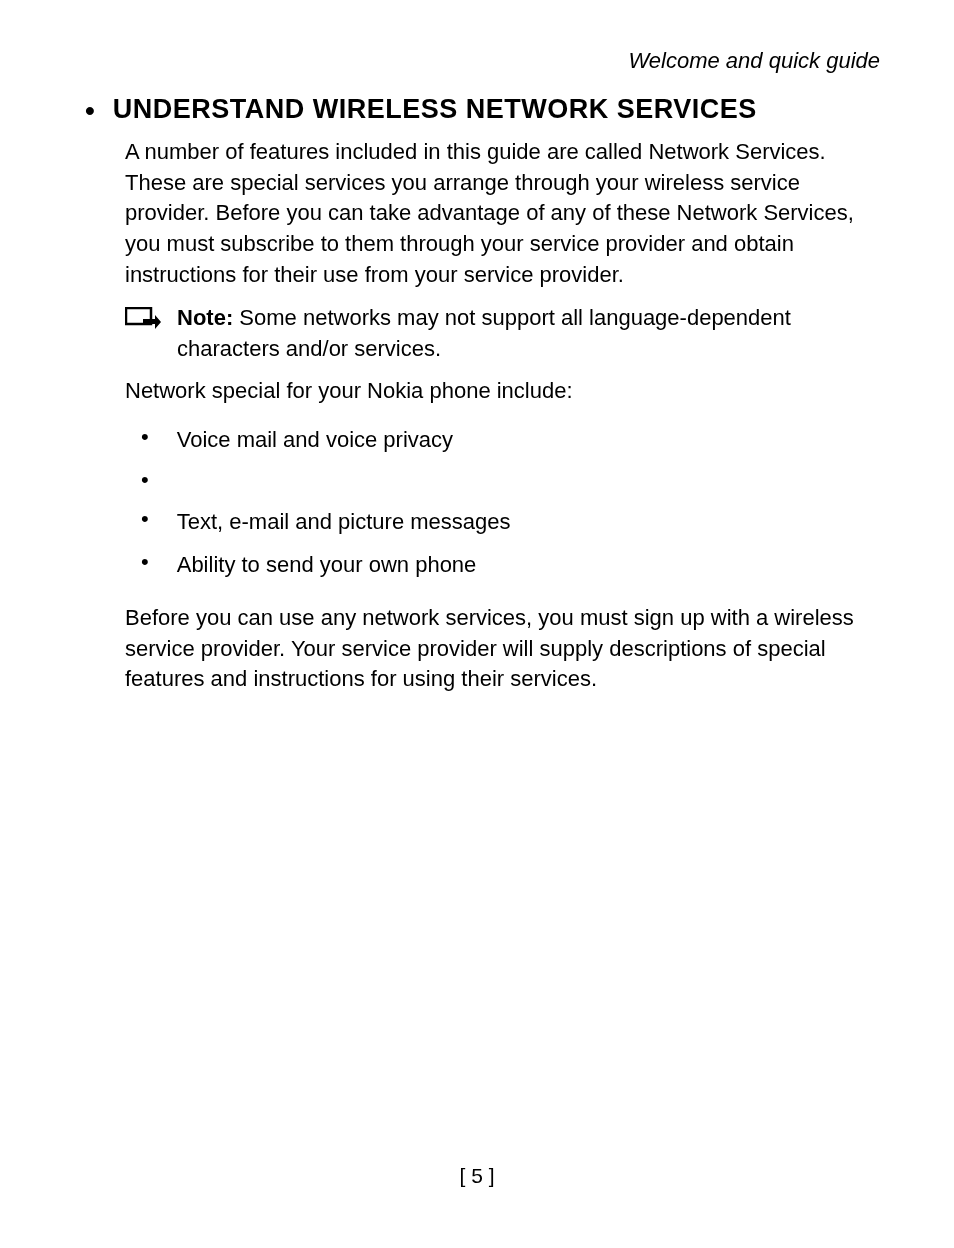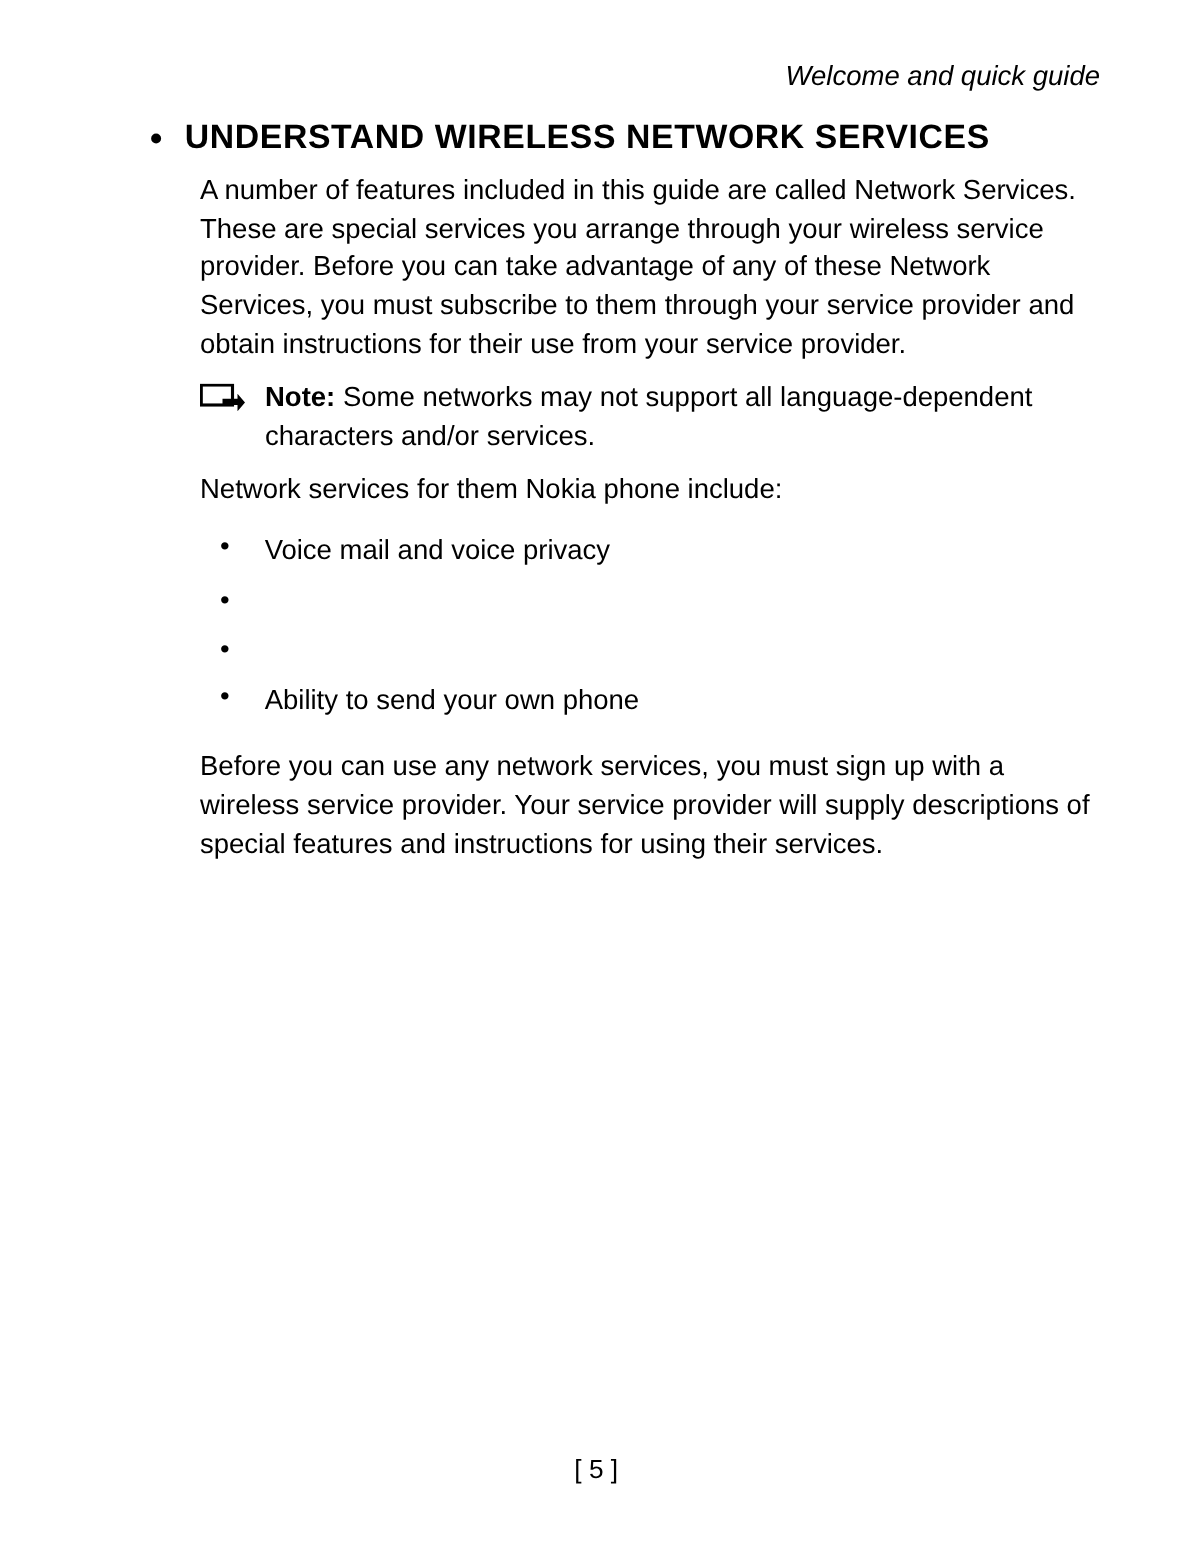--- a/index.html
+++ b/index.html
@@ -9,21 +9,21 @@
     }
     body {
       font-family: Verdana, Geneva, sans-serif;
       background: #ffffff;
       width: 954px;
       height: 1248px;
       position: relative;
       color: #000000;
     }
     .page {
-      padding: 48px 70px 0 70px;
+      padding: 48px 70px 0 35px;
     }
     .header-title {
       text-align: right;
       font-style: italic;
       font-size: 22px;
       font-weight: 400;
       margin-bottom: 20px;
       padding-right: 4px;
     }
     .section-row {
@@ -127,32 +127,33 @@
         <rect x="1" y="1" width="25" height="16" fill="none" stroke="#000" stroke-width="2.5"></rect>
         <polygon points="18,17 18,12 30,12 30,8 36,15 30,22 30,17" fill="#000"></polygon>
       </svg>
     </span>
     <span class="note-text">
       <span class="note-label">Note:</span>
       <span>Some networks may not support all language-dependent characters and/or services.</span>
     </span>
   </div>
 
-  <p class="intro-list-text">Network services for them Nokia phone include:</p>
+  <p class="intro-list-text">Network special for your Nokia phone include:</p>
 
   <ul class="bullet-list">
     <li>
       <span class="bullet-dot">•</span>
       <span>Voice mail and voice privacy</span>
     </li>
     <li>
       <span class="bullet-dot">•</span>
     </li>
     <li>
       <span class="bullet-dot">•</span>
+      <span>Text, e-mail and picture messages</span>
     </li>
     <li>
       <span class="bullet-dot">•</span>
       <span>Ability to send your own phone</span>
     </li>
   </ul>
 
 
   <p class="body-para">Before you can use any network services, you must sign up with a wireless service provider. Your service provider will supply descriptions of special features and instructions for using their services.</p>
 </div>

